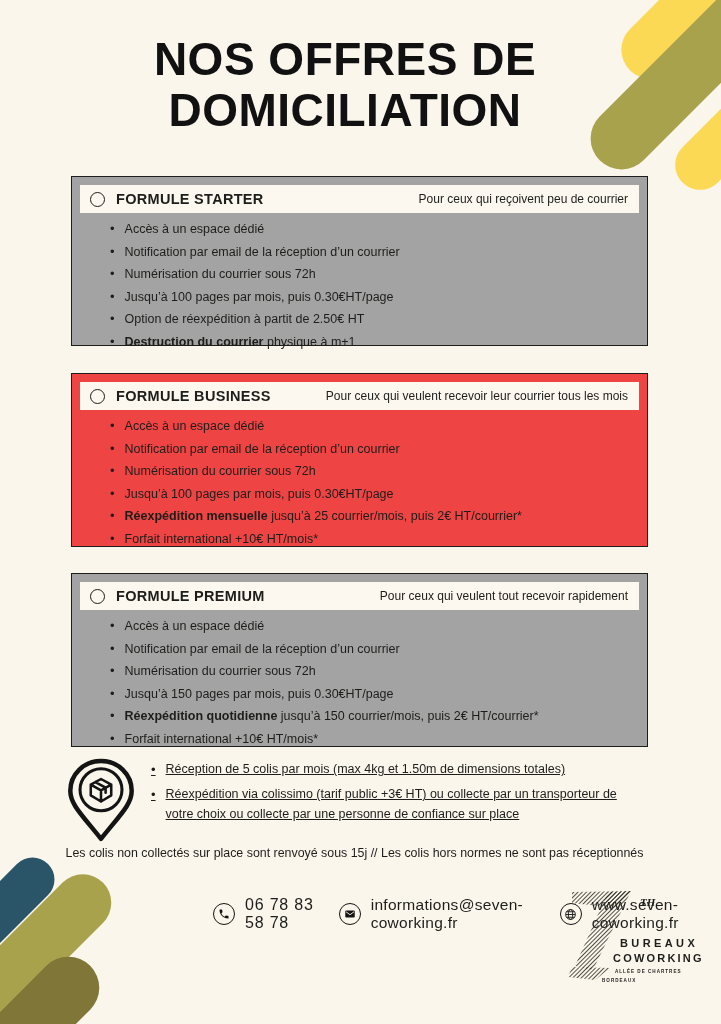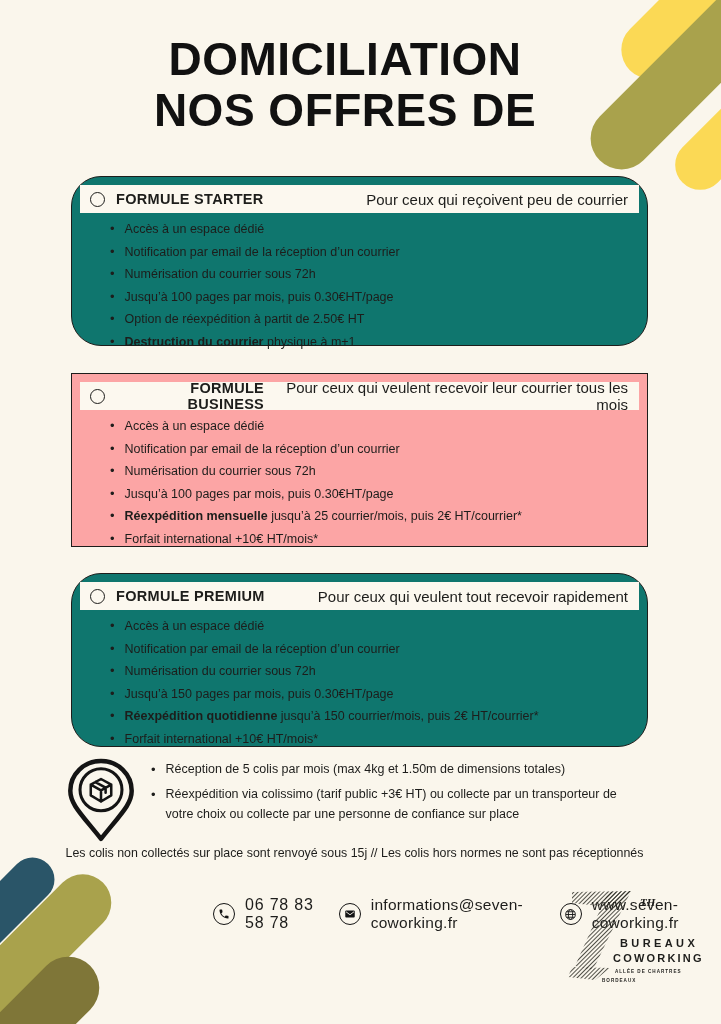--- a/index.html
+++ b/index.html
@@ -23,45 +23,45 @@
 
   .title{
     position:absolute;top:34px;left:15px;width:660px;text-align:center;
     font-size:46px;font-weight:800;letter-spacing:.5px;line-height:1.1;color:#111;
   }
 
   .card{
     position:absolute;left:71px;width:577px;box-sizing:border-box;
     border:1.6px solid #1D1D1B;padding:8px;
   }
-  .card.green{background:#0f766e;border-radius:30px;}
-  .card.pink{background:#fca5a5;text-align:right;}
+  .card.green{background:#a3a3a3;}
+  .card.pink{background:#ef4444;text-align:right;}
   #card-starter{top:176px;height:170px;}
   #card-business{top:373px;height:174px;}
   #card-premium{top:573px;height:174px;}
 
   .card-header{
     background:#FCF8EF;height:28px;display:flex;align-items:center;
     justify-content:space-between;padding:0 11px 0 10px;
   }
   .card-name{display:flex;align-items:center;gap:11px;font-weight:700;font-size:14.5px;letter-spacing:.3px;}
   .radio-circle{width:13px;height:13px;border:1.6px solid #1D1D1B;border-radius:50%;background:transparent;flex:0 0 auto;}
-  .card-tagline{font-size:15px;font-weight:500;}
+  .card-tagline{font-size:12px;font-weight:500;}
 
   ul.bullets{list-style:none;margin:9px 0 0 30px;padding:0;font-size:12.5px;}
   ul.bullets li{display:flex;gap:10px;margin-bottom:7.5px;line-height:1.2;}
   ul.bullets li::before{content:"•";font-size:13px;line-height:1.15;}
   ul.bullets b{font-weight:700;}
 
   
   #colis-icon{position:absolute;left:62px;top:757px;}
   .colis-text{position:absolute;left:137px;top:760px;width:505px;}
   .colis-title{font-weight:700;font-size:13px;margin-bottom:4px;}
   ul.colis-bullets{list-style:none;margin:0 0 0 14px;padding:0;font-size:12.5px;}
-  ul.colis-bullets li{display:flex;gap:10px;margin-bottom:5px;line-height:1.55;}
+  ul.colis-bullets li{display:flex;gap:10px;margin-bottom:5px;line-height:1.55;text-decoration:underline;}
   ul.colis-bullets li::before{content:"•";font-size:13px;}
   .colis-note{position:absolute;left:0;right:12px;top:846px;text-align:center;font-size:12.4px;}
 
   
   .contact{position:absolute;left:213px;top:896px;display:flex;flex-direction:row;gap:8px;}
   .contact-row{display:flex;align-items:center;gap:10px;}
   .c-icon{width:20px;height:20px;border:1.4px solid #141414;border-radius:50%;
     display:flex;align-items:center;justify-content:center;flex:0 0 auto;}
   .contact-row .c-label{font-size:15.5px;letter-spacing:.3px;font-weight:500;}
   #row-phone .c-label{font-size:16px;letter-spacing:.8px;}
@@ -72,22 +72,22 @@
 <body>
 
 <div class="pill yellow" id="pill-tr-1"></div>
 <div class="pill olive" id="pill-tr-2"></div>
 <div class="pill yellow" id="pill-tr-3"></div>
 <div class="pill teal" id="pill-bl-1"></div>
 <div class="pill olive" id="pill-bl-2"></div>
 <div class="pill dark-olive" id="pill-bl-3"></div>
 
 <div class="title">
+  <div>NOS OFFRES DE</div>
   <div>DOMICILIATION</div>
-  <div>NOS OFFRES DE</div>
 </div>
 
 <div class="card green" id="card-starter">
   <div class="card-header">
     <div class="card-name">
       <span class="radio-circle"></span>
       <span>FORMULE STARTER</span>
     </div>
     <div class="card-tagline">Pour ceux qui reçoivent peu de courrier</div>
   </div>

